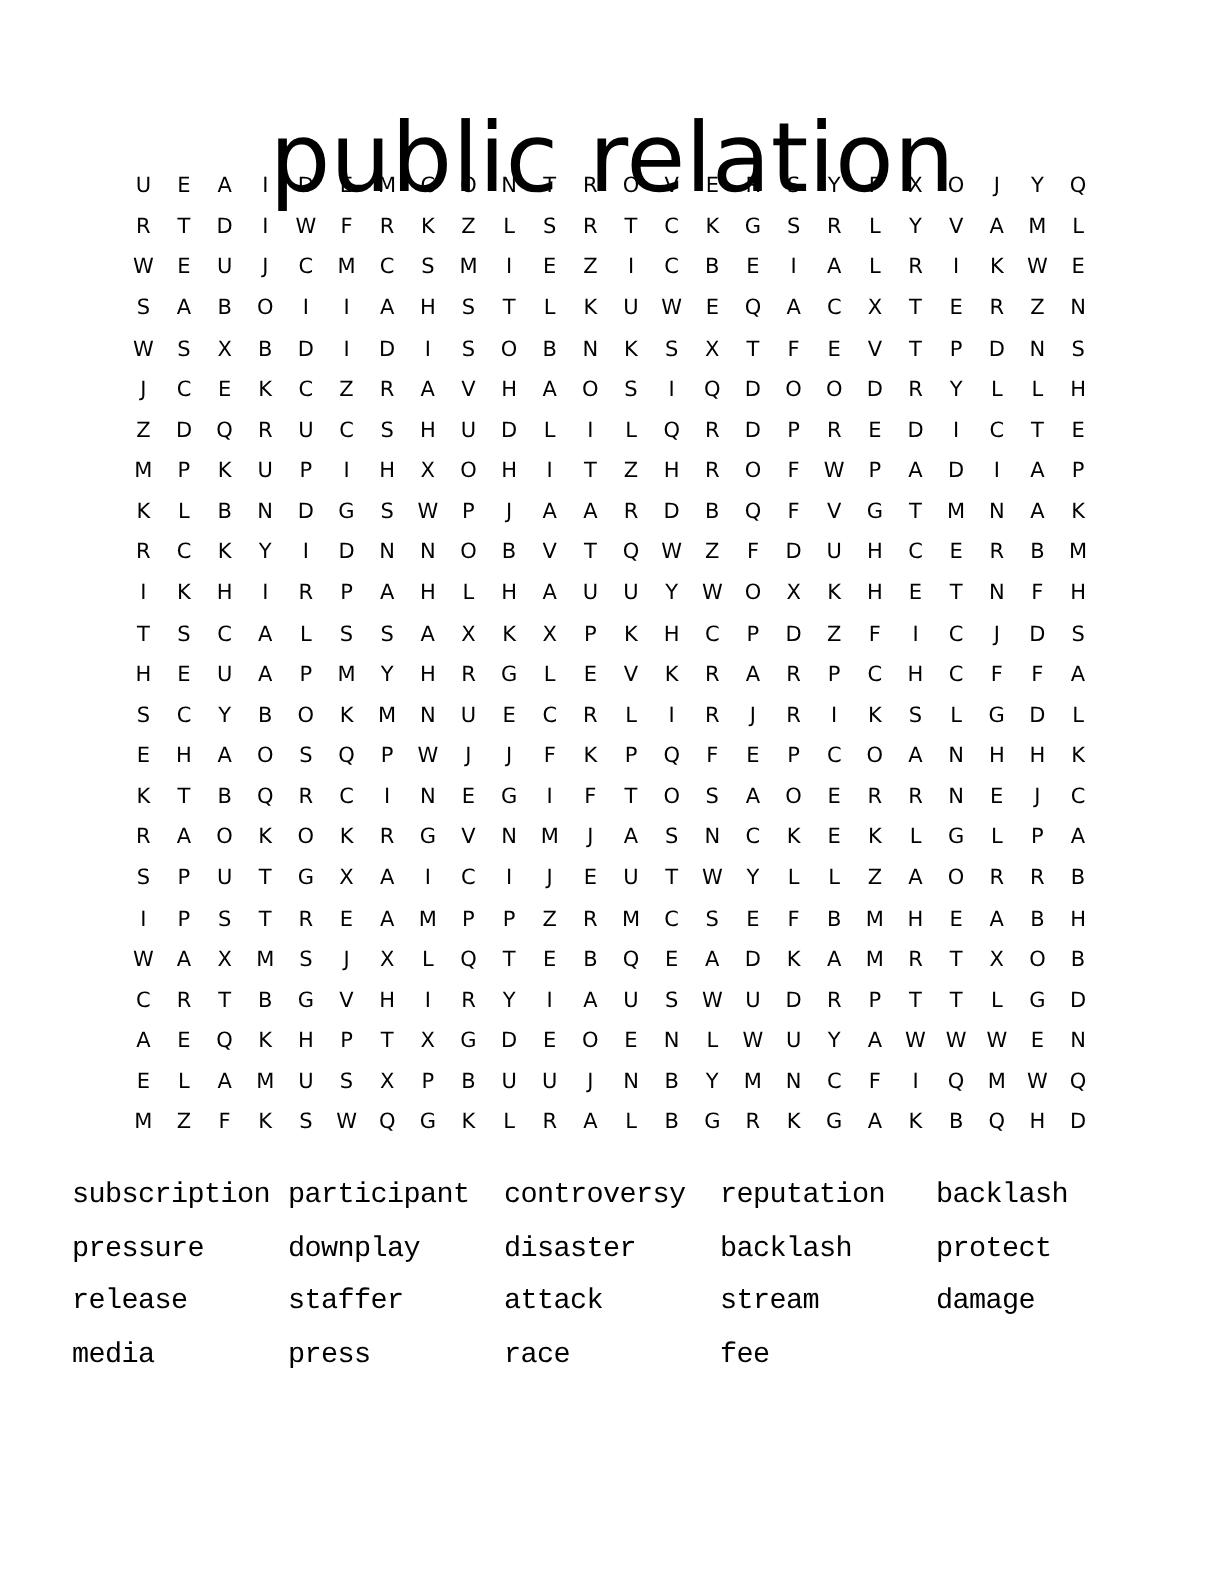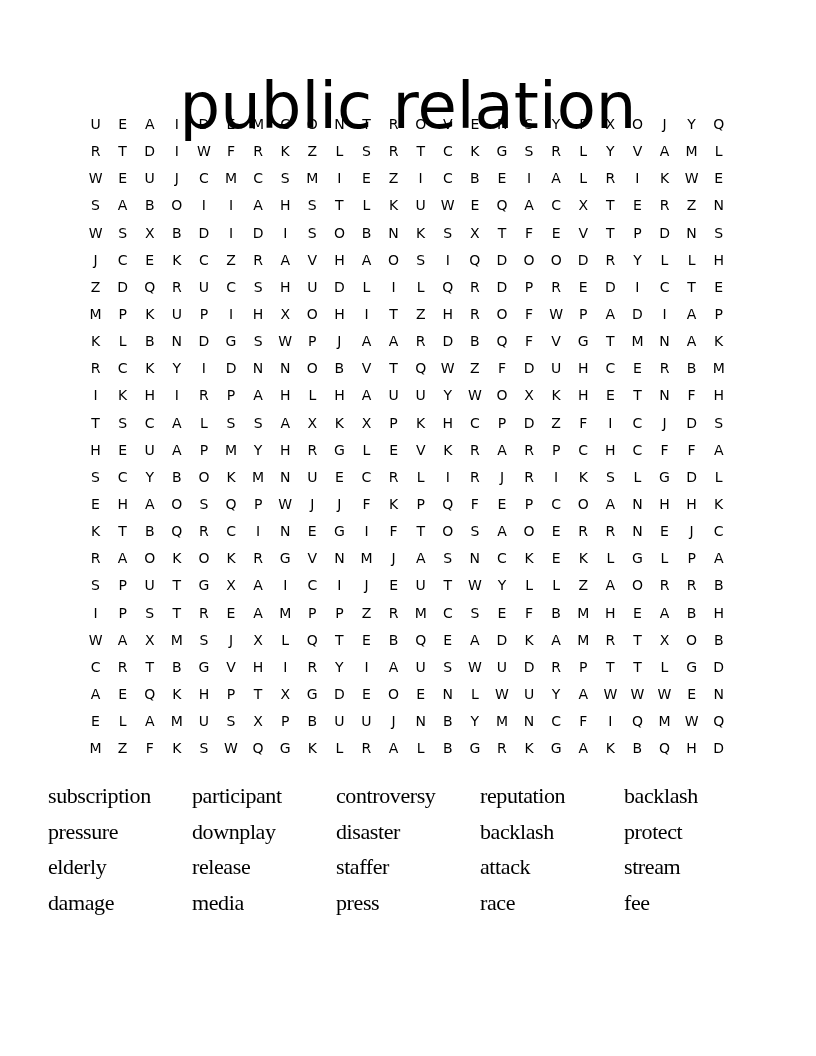--- a/index.html
+++ b/index.html
@@ -42,24 +42,24 @@
     }
     .words {
       position: absolute;
       left: 48px;
       top: 778px;
       display: grid;
       grid-template-columns: 144px 144px 144px 144px 144px;
       grid-auto-rows: 35.6px;
     }
     .word {
-      font-size: 22px;
+      font-size: 19px;
       line-height: 36px;
       white-space: nowrap;
-      font-family: Liberation Serif, serif;
+      font-family: Liberation Mono, monospace;
       letter-spacing: -0.4px;
     }
   </style>
 </head>
 <body>
 
 <h1 class="title">public relation</h1>
 
 <div class="grid" id="letter-grid">
     <span class="cell">U</span>
@@ -644,21 +644,20 @@
     <span class="word">subscription</span>
     <span class="word">participant</span>
     <span class="word">controversy</span>
     <span class="word">reputation</span>
     <span class="word">backlash</span>
     <span class="word">pressure</span>
     <span class="word">downplay</span>
     <span class="word">disaster</span>
     <span class="word">backlash</span>
     <span class="word">protect</span>
-    <span class="word">elderly</span>
     <span class="word">release</span>
     <span class="word">staffer</span>
     <span class="word">attack</span>
     <span class="word">stream</span>
     <span class="word">damage</span>
     <span class="word">media</span>
     <span class="word">press</span>
     <span class="word">race</span>
     <span class="word">fee</span>
   </div>

